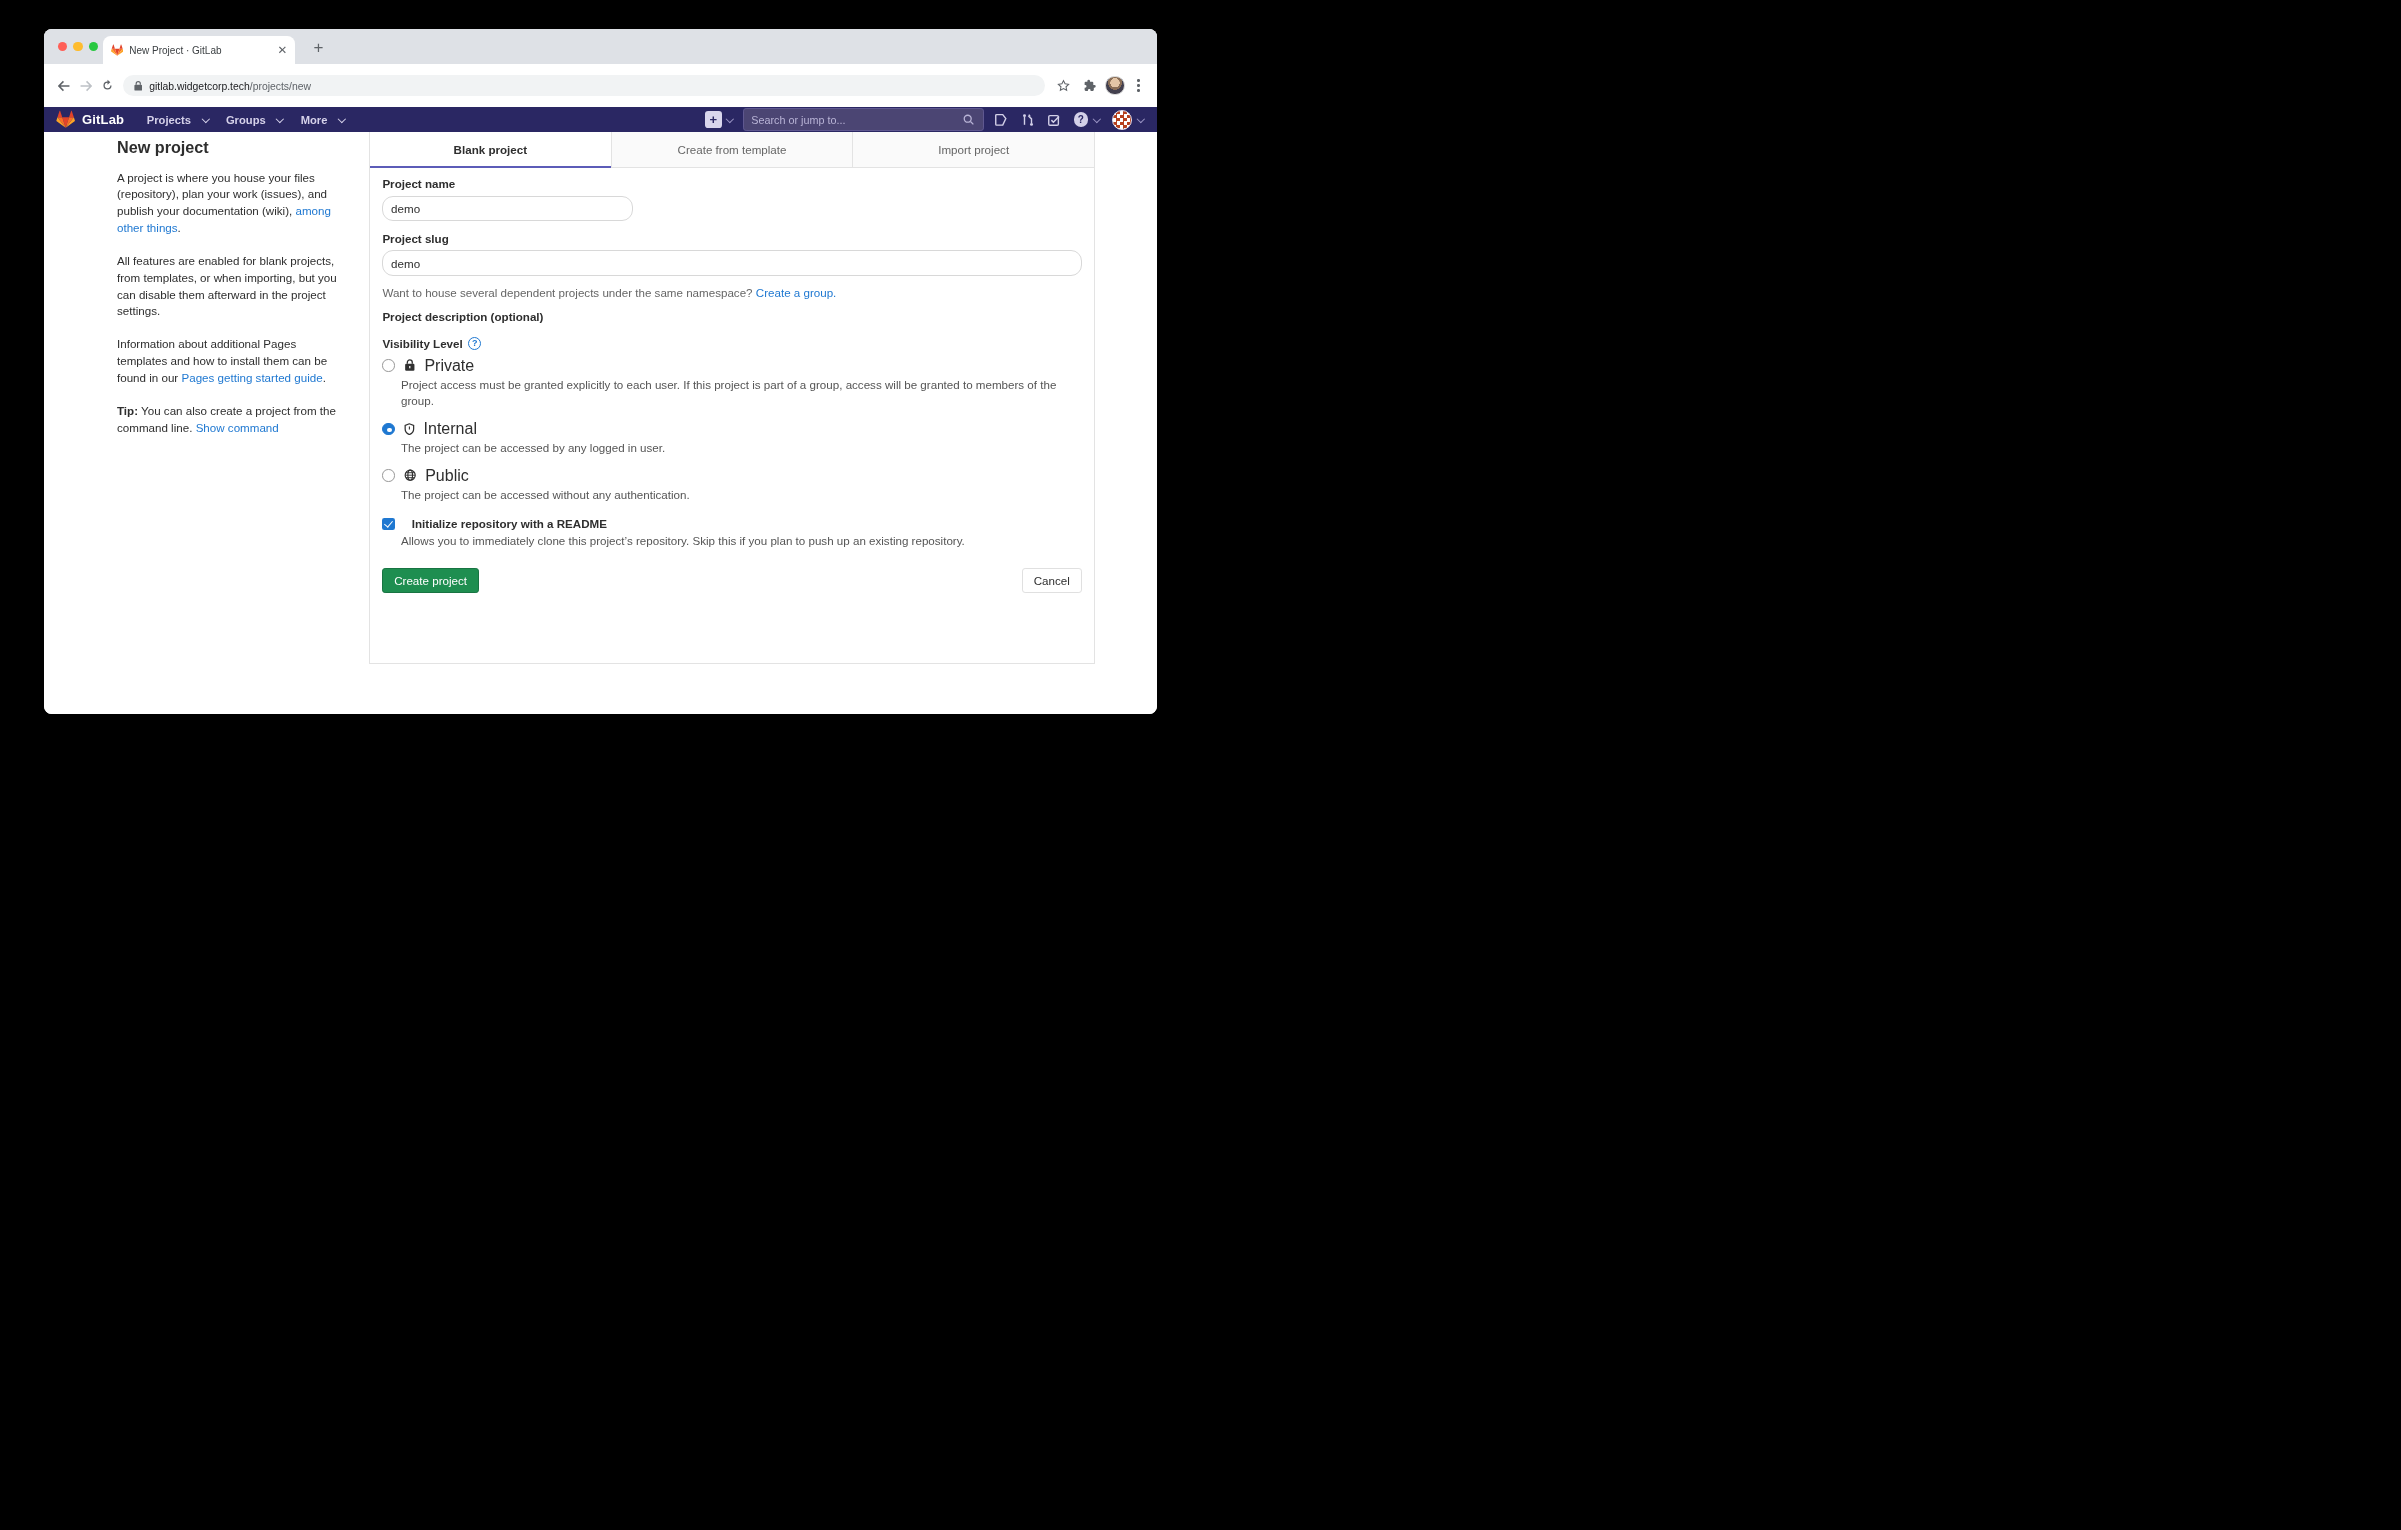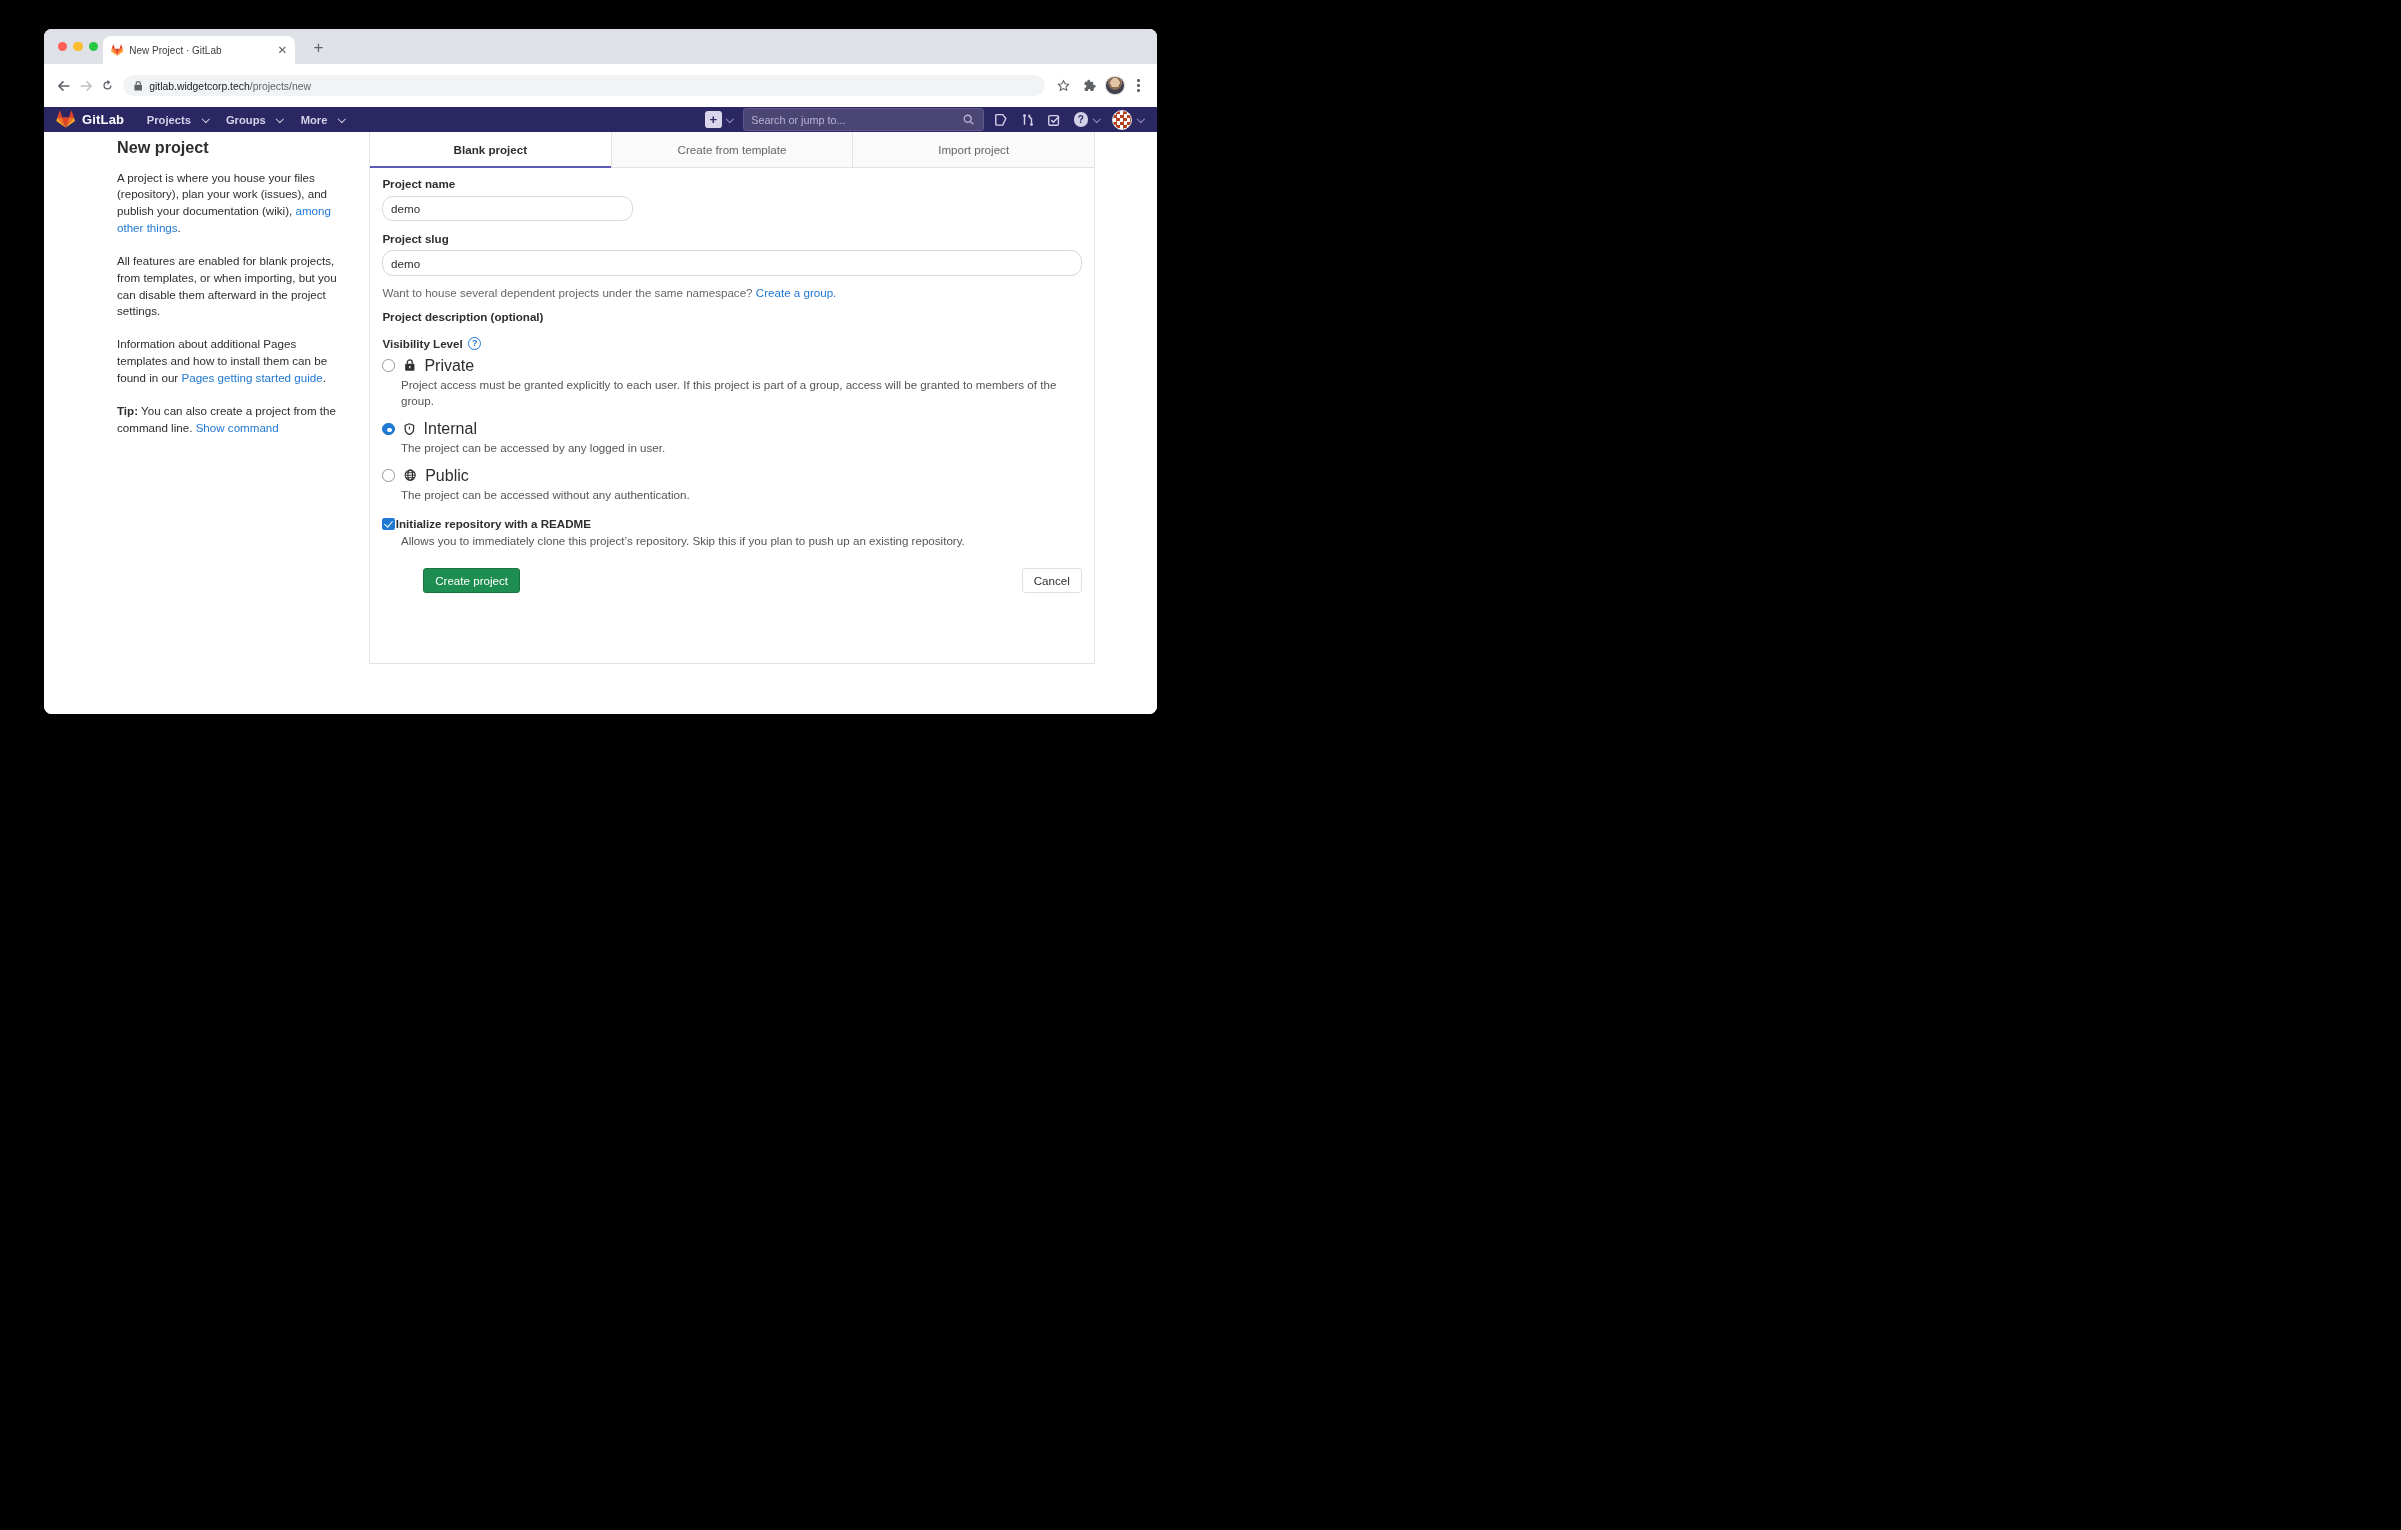--- a/index.html
+++ b/index.html
@@ -74,27 +74,27 @@
   .vis-row{display:flex;align-items:center;gap:5.4px;margin:14px 0 3.1px;}
   .vis-row .flabel{margin:0;}
   .qmark{width:13px;height:13px;border-radius:50%;border:1.5px solid #1f78d1;color:#1f78d1;font-size:9px;font-weight:700;display:flex;align-items:center;justify-content:center;}
   .option{margin:7px 0 10px;}
   .opt-head{display:flex;align-items:center;gap:9px;font-size:16px;color:#2e2e2e;text-align:right;}
   .radio{width:12.4px;height:12.4px;border-radius:50%;border:0.8px solid #9a9a9a;background:#fff;position:relative;flex:0 0 auto;}
   .radio.checked{background:#1f78d1;border-color:#1f78d1;}
   .radio.checked::after{content:"";position:absolute;left:3.9px;top:3.9px;width:4.6px;height:4.6px;border-radius:50%;background:#fff;}
   .opt-ico{display:flex;align-items:center;}
   .opt-desc{margin:2.3px 0 0 18.6px;color:#555;font-size:11.6px;line-height:1.42;max-width:675px;}
-  .chk-row{display:flex;align-items:center;gap:1px;margin-top:14px;text-align:right;}
+  .chk-row{display:flex;align-items:center;gap:17px;margin-top:14px;text-align:right;}
   .checkbox{width:12.4px;height:12.4px;border-radius:2.3px;background:#1f78d1;position:relative;flex:0 0 auto;}
   .checkbox::after{content:"";position:absolute;left:3.9px;top:1.5px;width:3.9px;height:7px;border:solid #fff;border-width:0 1.5px 1.5px 0;transform:rotate(40deg);}
   .chk-label{font-size:11.6px;font-weight:700;color:#2e2e2e;}
   .btn-row{display:flex;justify-content:space-between;align-items:center;margin-top:18.6px;}
   .btn{height:25.5px;border-radius:3.1px;font-size:11.6px;padding:0 10.8px;font-family:"Liberation Sans",sans-serif;cursor:pointer;}
-  .btn-green{background:#1e8e50;border:0.8px solid #187442;color:#fff;margin-left:41px;}
+  .btn-green{background:#1e8e50;border:0.8px solid #187442;color:#fff;}
   .btn-cancel{background:#fff;border:0.8px solid #e0e0e0;color:#2e2e2e;}
   svg{display:block;}
 </style>
 </head>
 <body>
 
 <div class="window">
 
   <div class="tabstrip">
     <div class="traffic">

